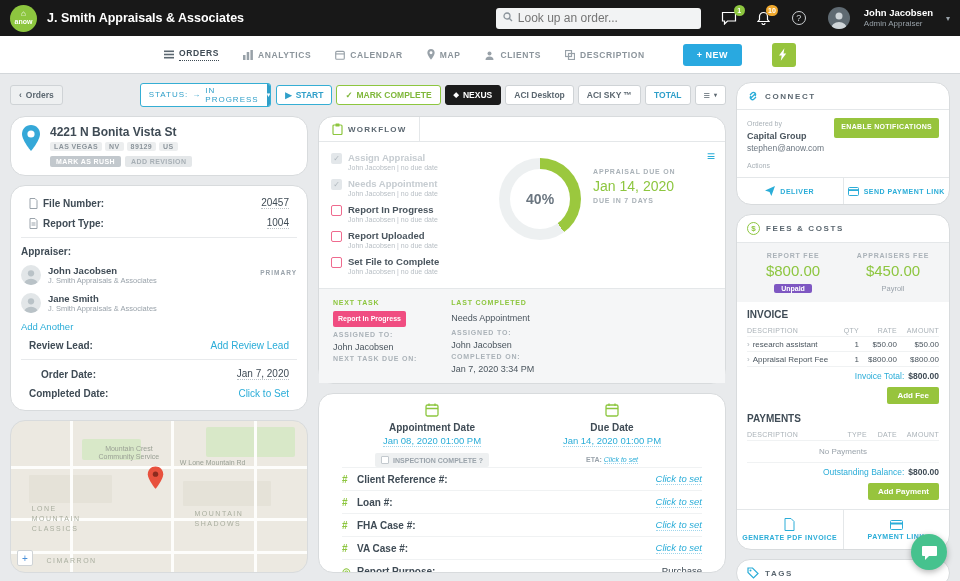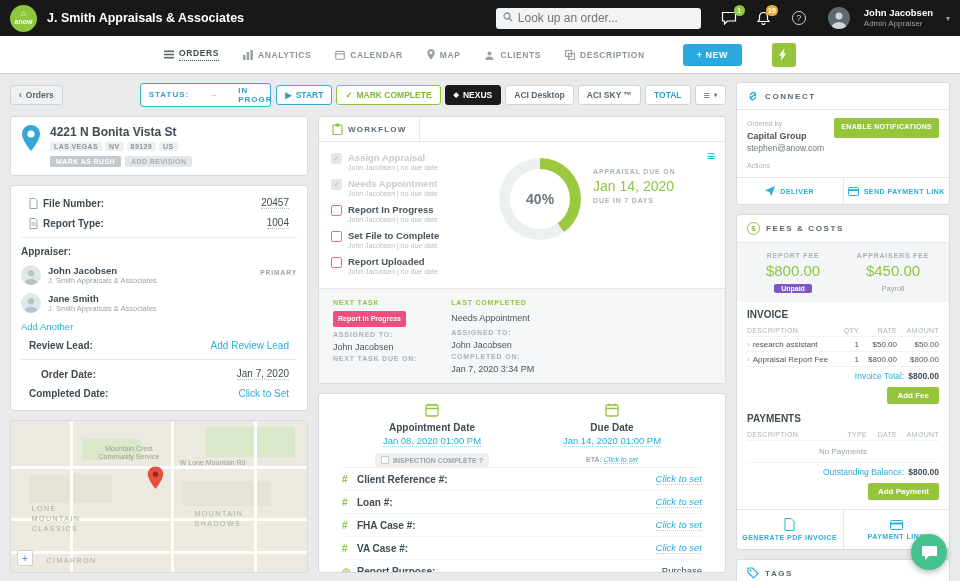--- a/index.html
+++ b/index.html
@@ -32,28 +32,28 @@
   .btn-new{background:#29a9e0;color:#fff;font-size:9px;font-weight:bold;padding:6px 14px;border-radius:3px;margin-left:14px;letter-spacing:.5px}
   .btn-bolt{width:24px;height:24px;background:#97c43d;border-radius:3px;display:flex;align-items:center;justify-content:center;margin-left:6px}
 
   
   .main{display:flex;gap:10px;padding:8px 10px;height:507px}
   .left-main{width:716px;display:flex;flex-direction:column;gap:9px;flex-shrink:0}
   .cols{display:flex;gap:10px;flex:1;min-height:0}
   .leftcol{width:298px;display:flex;flex-direction:column;gap:9px;flex-shrink:0}
   .midcol{flex:1;display:flex;flex-direction:column;gap:9px;min-width:0}
   .rightcol{flex:1;display:flex;flex-direction:column;gap:9px;min-width:0}
-  .card{background:#fff;border:1px solid #d8dbdd;border-radius:3px}
+  .card{background:#fff;border:1px solid #d8dbdd;border-radius:15px}
 
   
   .toolbar{display:flex;align-items:center;gap:5px;height:25px;flex-shrink:0}
   .tbtn{display:inline-flex;align-items:center;gap:4px;background:#fff;border:1px solid #cfd3d6;border-radius:3px;padding:4px 8px;font-size:8.5px;font-weight:bold;color:#5b6770;white-space:nowrap;cursor:pointer}
   .tbtn.back{background:#eef0f1}
   .status-dd{margin-left:72px;display:flex;border:1px solid #35aed4;border-radius:3px;overflow:hidden;background:#fff;cursor:pointer}
-  .status-text{display:flex;align-items:center;gap:20px;padding:2px 8px;color:#2f9fc9;font-size:8px;font-weight:bold;letter-spacing:1px}
+  .status-text{display:flex;align-items:center;gap:4px;padding:2px 8px;color:#2f9fc9;font-size:8px;font-weight:normal;letter-spacing:1px}
   .status-caret{width:15px;background:#2f9fc9;color:#fff;display:flex;align-items:center;justify-content:center;font-size:7px}
   .toolbar-right{margin-left:auto;display:flex;gap:4px}
   .tbtn.start{color:#2f9fc9;border-color:#35aed4}
   .tbtn.complete{color:#7fb73a;border-color:#8dc63f}
   .tbtn.nexus{background:#1b1b1b;color:#fff;border-color:#1b1b1b}
   .tbtn.total{color:#2f9fc9}
 
   
   .addr-card{padding:8px 10px;display:flex;gap:9px}
   .addr-line{font-size:12px;font-weight:bold;color:#3f4b55}
@@ -456,28 +456,28 @@
               <div class="wf-step">
                 <span class="wf-check todo"></span>
                 <div>
                     <div class="wf-label">Report In Progress</div>
                     <div class="wf-sub">John Jacobsen | no due date</div>
                   </div>
               </div>
               <div class="wf-step">
                 <span class="wf-check todo"></span>
                 <div>
-                    <div class="wf-label">Set File to Complete</div>
+                    <div class="wf-label">Report Uploaded</div>
                     <div class="wf-sub">John Jacobsen | no due date</div>
                   </div>
               </div>
               <div class="wf-step">
                 <span class="wf-check todo"></span>
                 <div>
-                    <div class="wf-label">Report Uploaded</div>
+                    <div class="wf-label">Set File to Complete</div>
                     <div class="wf-sub">John Jacobsen | no due date</div>
                   </div>
               </div>
             </div>
             <div class="donut">
               <div class="donut-hole">
                   <span>40%</span>
                 </div>
             </div>
             <div class="wf-due">

